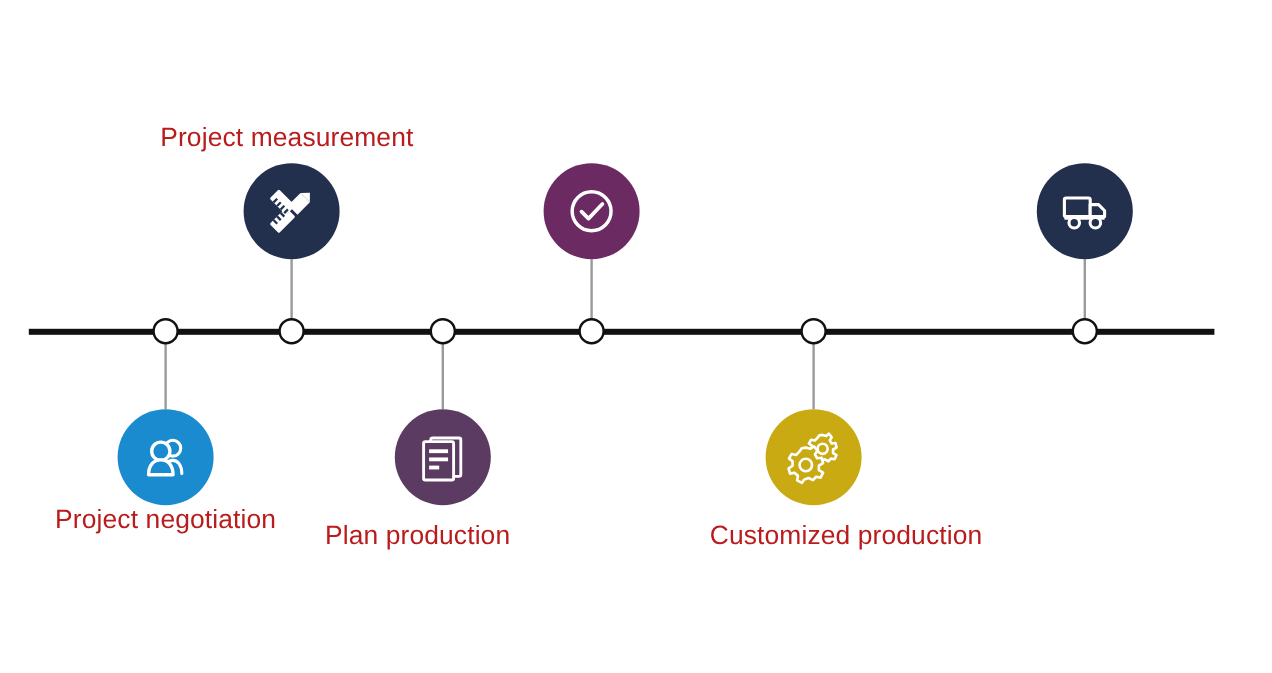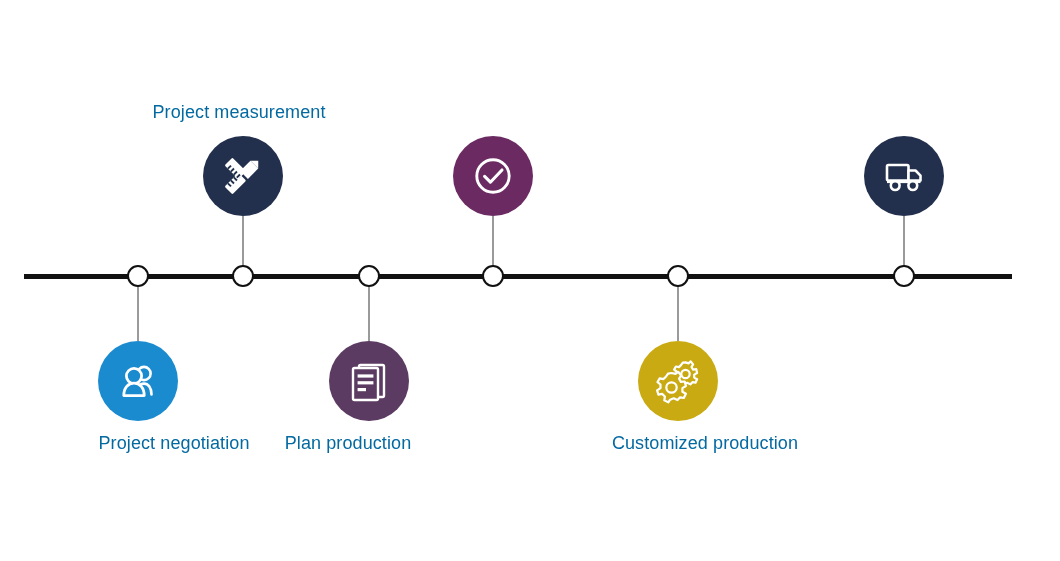--- a/index.html
+++ b/index.html
@@ -66,22 +66,22 @@
     justify-content: center;
     z-index: 2;
   }
   .icon-disc svg {
     display: block;
   }
 
   
   .step-label {
     position: absolute;
-    font-size: 18px;
-    color: #0369a1;
+    font-size: 22px;
+    color: #b91c1c;
     white-space: nowrap;
     letter-spacing: 0.1px;
     text-align: right;
     transform: translateX(-50%);
   }
 </style>
 </head>
 <body>
 
 <div id="timeline-canvas">
@@ -95,21 +95,21 @@
       <svg width="48" height="48" viewBox="0 0 48 48" fill="none">
 
         <circle cx="30" cy="16.5" r="6.6" stroke="#ffffff" stroke-width="2.6"></circle>
         <path d="M22.5 37.5 C22.5 30.8 25.8 26.6 30 26.6 C34.2 26.6 37.5 30.8 37.5 37.5" stroke="#ffffff" stroke-width="2.6" stroke-linecap="round" stroke-linejoin="round" fill="none"></path>
 
         <circle cx="20" cy="19" r="7.6" stroke="#ffffff" stroke-width="2.8" fill="#1b8bd0"></circle>
         <path d="M9.8 38.6 C9.8 30.6 14.3 26.2 20 26.2 C25.7 26.2 30.2 30.6 30.2 38.6 Z" stroke="#ffffff" stroke-width="2.8" stroke-linejoin="round" fill="#1b8bd0"></path>
       </svg>
     </span>
   </div>
-  <div class="step-label" style="left:138px; top:433px;margin-left:36px;">Project negotiation</div>
+  <div class="step-label" style="left:138px; top:420px;">Project negotiation</div>
 
   <div class="stem" style="left:242px; top:216px; height:62px;"></div>
   <div class="node-marker" style="left:232px;"></div>
   <div class="icon-disc" style="left:203px; top:136px; background:#22304d;">
     <span>
       <svg width="46" height="46" viewBox="0 0 46 46" fill="none">
         <g transform="rotate(-45 23 23)">
 
           <rect x="2.5" y="17.5" width="19.5" height="11" rx="1.2" fill="#ffffff"></rect>
           <rect x="6.2" y="17.5" width="1.9" height="4.4" fill="#22304d"></rect>

